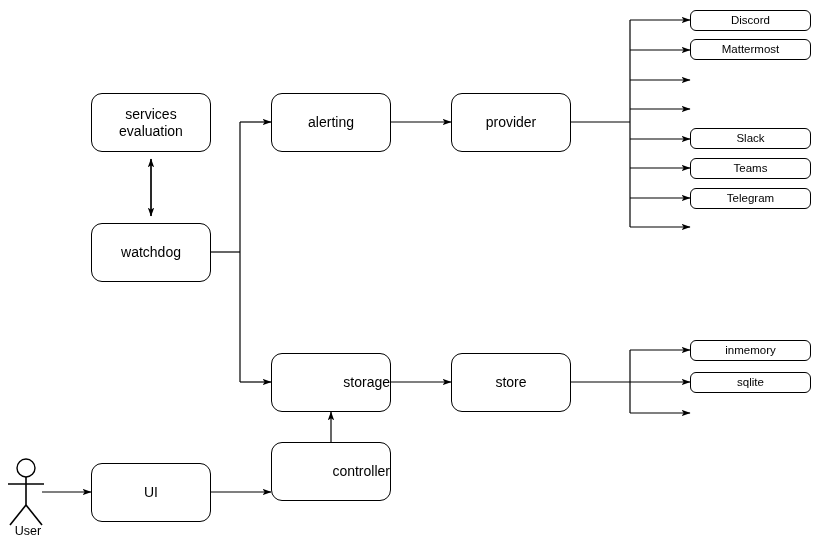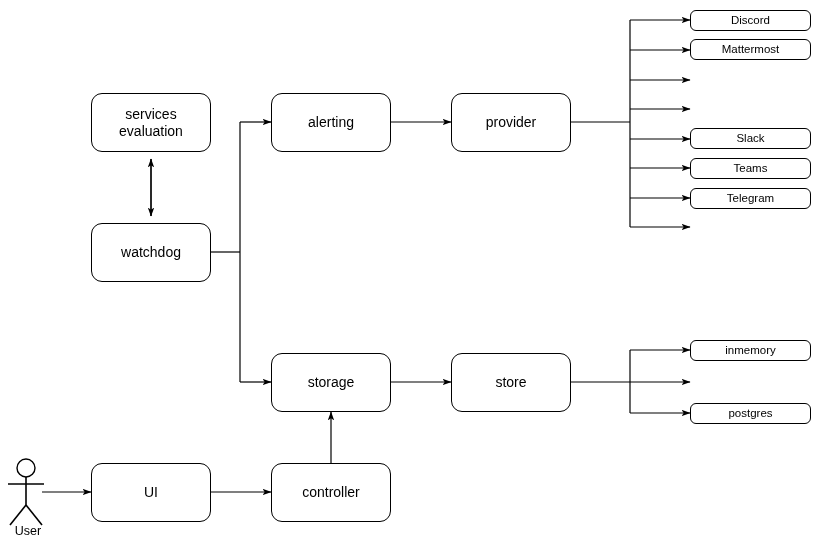--- a/index.html
+++ b/index.html
@@ -134,33 +134,33 @@
   </div>
 
   <div class="node node-main" style="left:271px; top:93px;">
     <span>alerting</span>
   </div>
 
   <div class="node node-main" style="left:451px; top:93px;">
     <span>provider</span>
   </div>
 
-  <div class="node node-main" style="left:271px; top:353px;">
+  <div class="node node-main" style="left:271px; top:353px;justify-content:flex-end;">
     <span>storage</span>
   </div>
 
   <div class="node node-main" style="left:451px; top:353px;">
     <span>store</span>
   </div>
 
   <div class="node node-main" style="left:91px;  top:463px;">
     <span>UI</span>
   </div>
 
-  <div class="node node-main" style="left:271px; top:463px;">
+  <div class="node node-main" style="left:271px; top:442px;justify-content:flex-end;">
     <span>controller</span>
   </div>
 
   <div class="node node-leaf" style="left:690px; top:10px;">
     <span>Discord</span>
   </div>
   <div class="node node-leaf" style="left:690px; top:39px;">
     <span>Mattermost</span>
   </div>
   <div class="node node-leaf" style="left:690px; top:128px;">
@@ -169,19 +169,19 @@
   <div class="node node-leaf" style="left:690px; top:158px;">
     <span>Teams</span>
   </div>
   <div class="node node-leaf" style="left:690px; top:188px;">
     <span>Telegram</span>
   </div>
 
   <div class="node node-leaf" style="left:690px; top:340px;">
     <span>inmemory</span>
   </div>
-  <div class="node node-leaf" style="left:690px; top:403px;">
-    <span>postgres</span>
+  <div class="node node-leaf" style="left:690px; top:372px;">
+    <span>sqlite</span>
   </div>
 
   <div class="actor-label">User</div>
 
 </div>
 
 </body></html>

